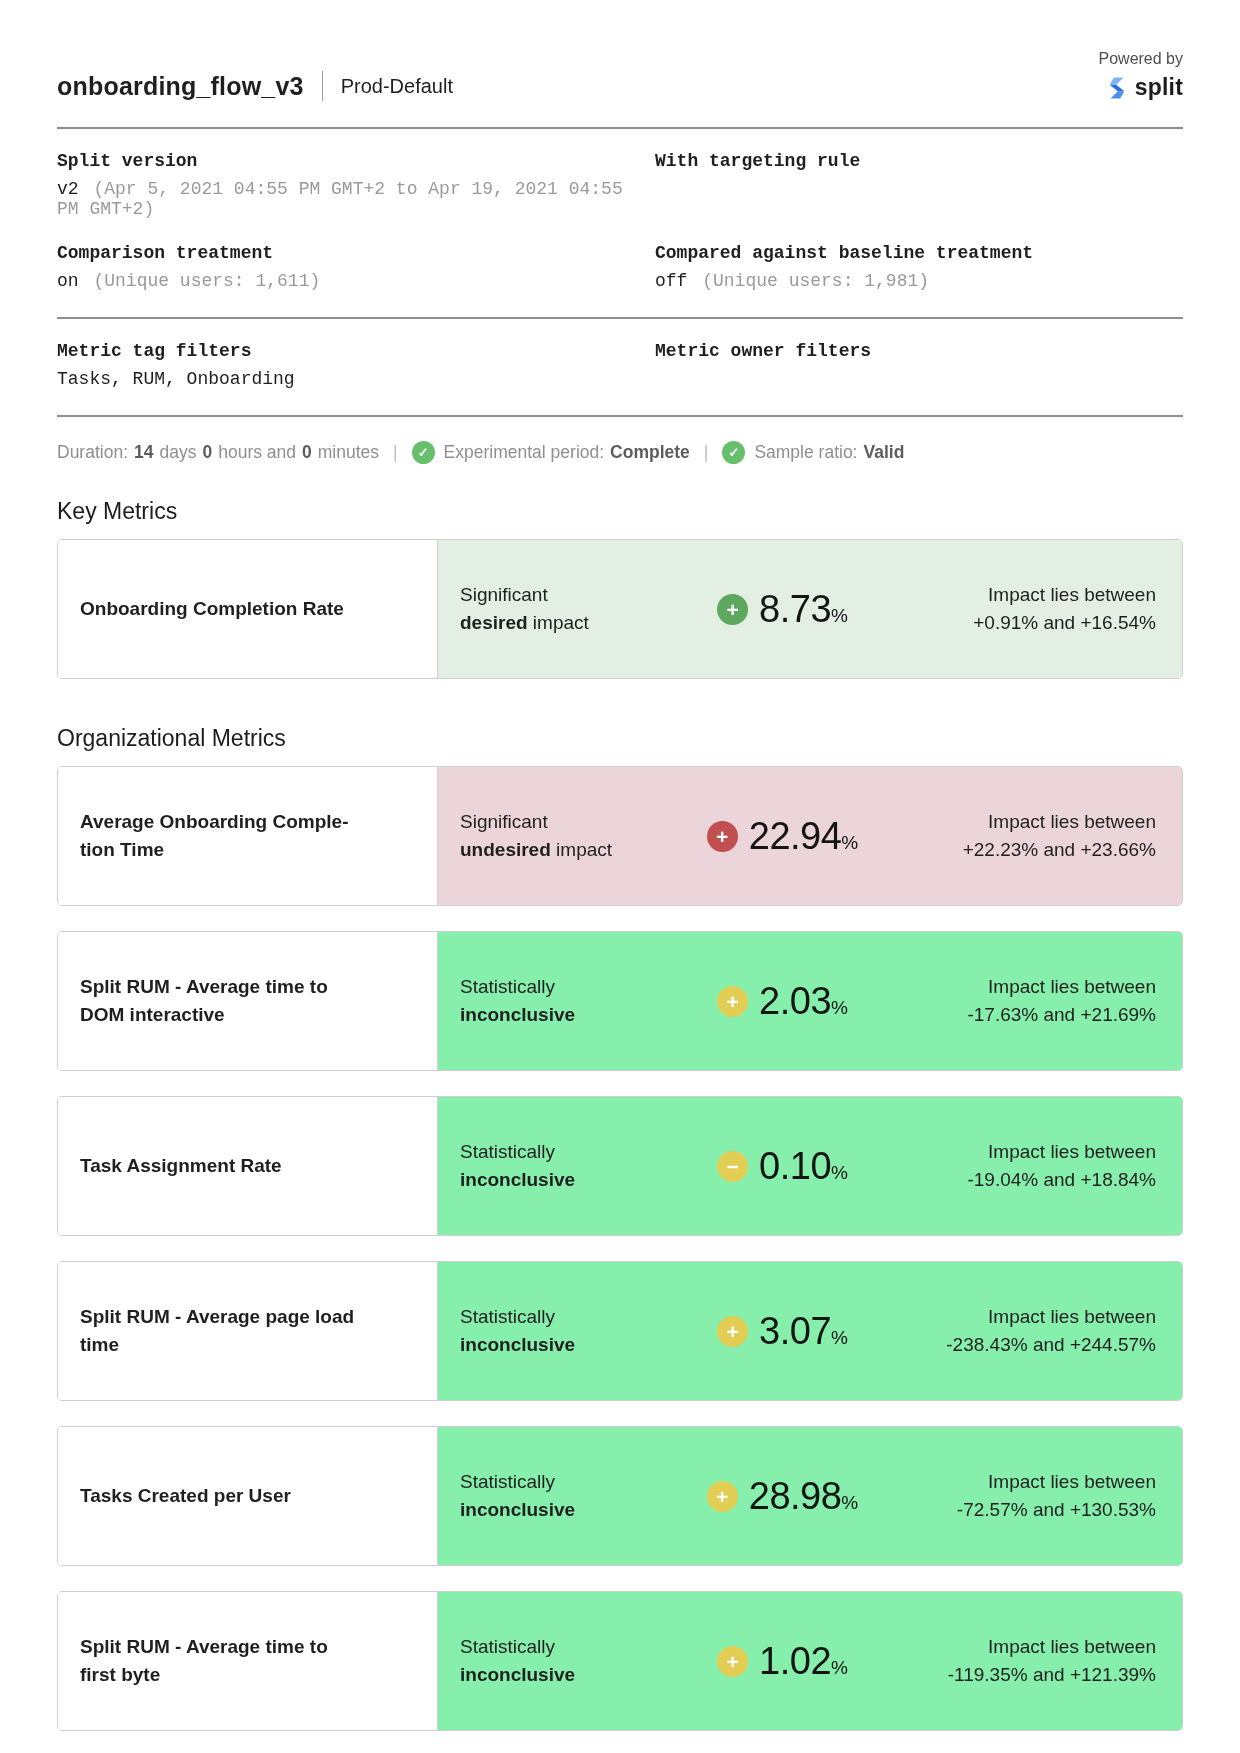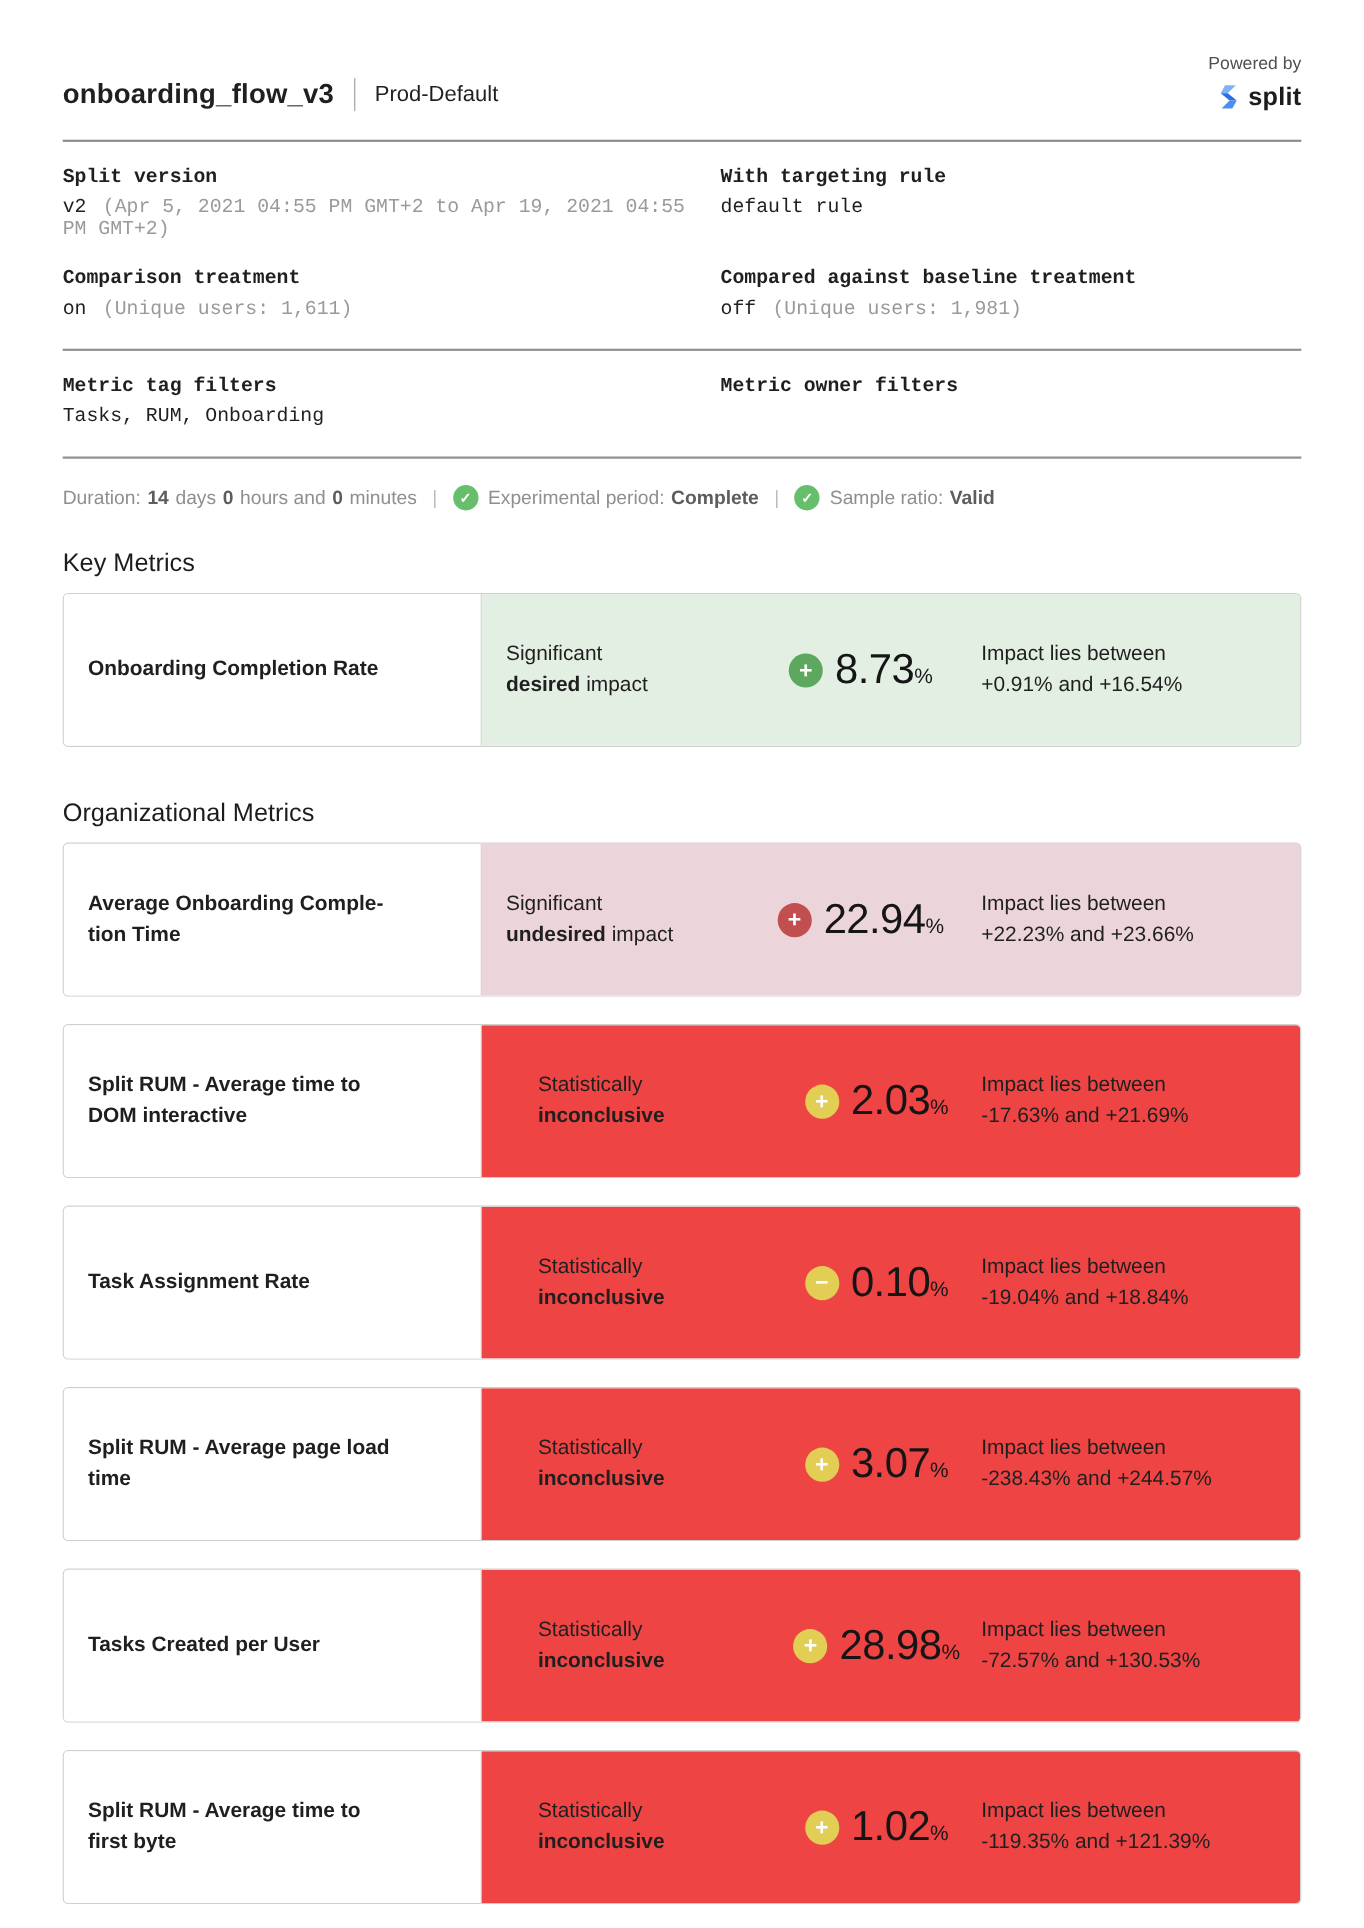--- a/index.html
+++ b/index.html
@@ -86,42 +86,42 @@
     padding: 0 80px 0 22px;
     border-right: 1px solid #cfcfcf;
     font-size: 19px;
     font-weight: 700;
     line-height: 1.45;
     background: #ffffff;
   }
   .metric-result { flex: 1; display: flex; align-items: center; }
   .tone-green  { background: #e4efe4; }
   .tone-red    { background: #ecd5da; }
-  .tone-yellow { background: #ef4444; padding-left: 29px; }
+  .tone-yellow { background: #86efac; }
 
   .status-col { flex: 0 0 235px; padding-left: 22px; font-size: 19px; line-height: 1.45; }
   .status-l2 b { font-weight: 700; }
 
   .value-col { flex: 1; display: flex; align-items: center; justify-content: center; gap: 11px; }
   .sign-icon {
     width: 31px; height: 31px; border-radius: 50%;
     color: #ffffff; font-weight: 700; font-size: 21px;
     display: inline-flex; align-items: center; justify-content: center;
     line-height: 1;
   }
   .tone-green  .sign-icon { background: #5ea75e; }
   .tone-red    .sign-icon { background: #c14f4f; }
   .tone-yellow .sign-icon { background: #e2cd55; }
   .num-wrap { display: inline-flex; align-items: baseline; }
   .big-value { font-size: 38px; font-weight: 500; letter-spacing: -0.5px; color: #151515; }
   .unit { font-size: 19px; font-weight: 500; color: #151515; }
 
   .ci-col {
     flex: 0 0 290px;
-    text-align: left;
+    text-align: right;
     font-size: 19px;
     line-height: 1.45;
     padding-right: 26px;
   }
 
   
   .footer { text-align: center; margin-top: 32px; font-size: 17.5px; color: #1f1f1f; }
 </style>
 </head>
 <body>
@@ -152,24 +152,20 @@
   <div class="meta-grid">
     <div class="field">
       <div class="field-label">Split version</div>
       <div class="field-value">
         <span class="value-main">v2</span>
         <span class="value-note">(Apr 5, 2021 04:55 PM GMT+2 to Apr 19, 2021 04:55 PM GMT+2)</span>
       </div>
     </div>
     <div class="field">
       <div class="field-label">With targeting rule</div>
-      <div class="field-value">
-        <span class="value-main">default rule</span>
-        <span class="value-note"></span>
-      </div>
     </div>
     <div class="field">
       <div class="field-label">Comparison treatment</div>
       <div class="field-value">
         <span class="value-main">on</span>
         <span class="value-note">(Unique users: 1,611)</span>
       </div>
     </div>
     <div class="field">
       <div class="field-label">Compared against baseline treatment</div>

